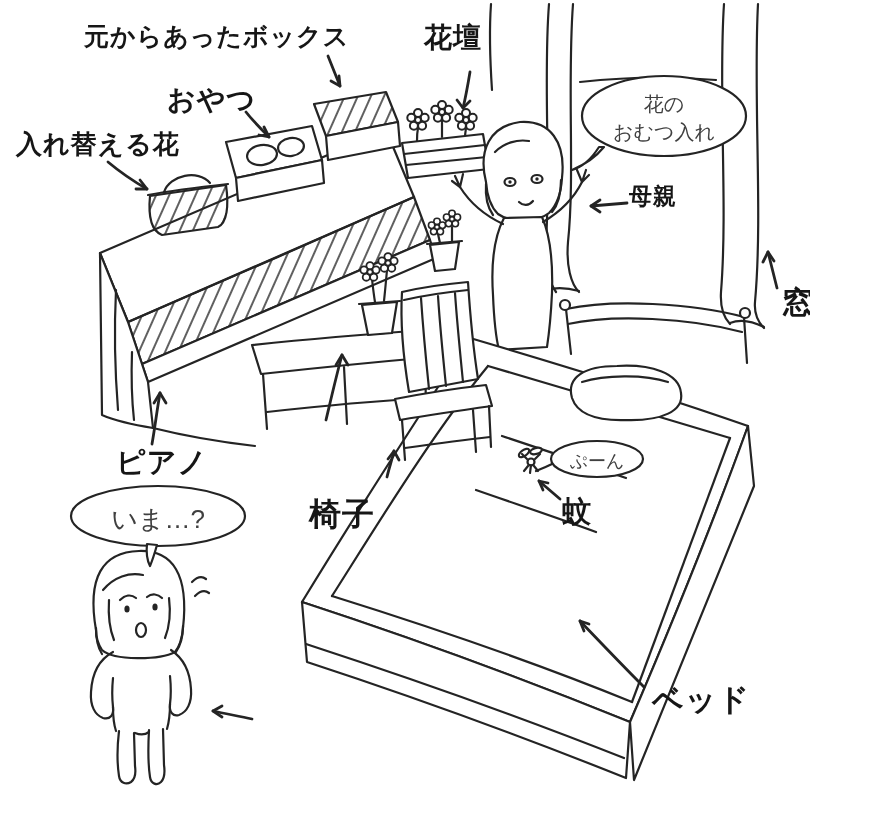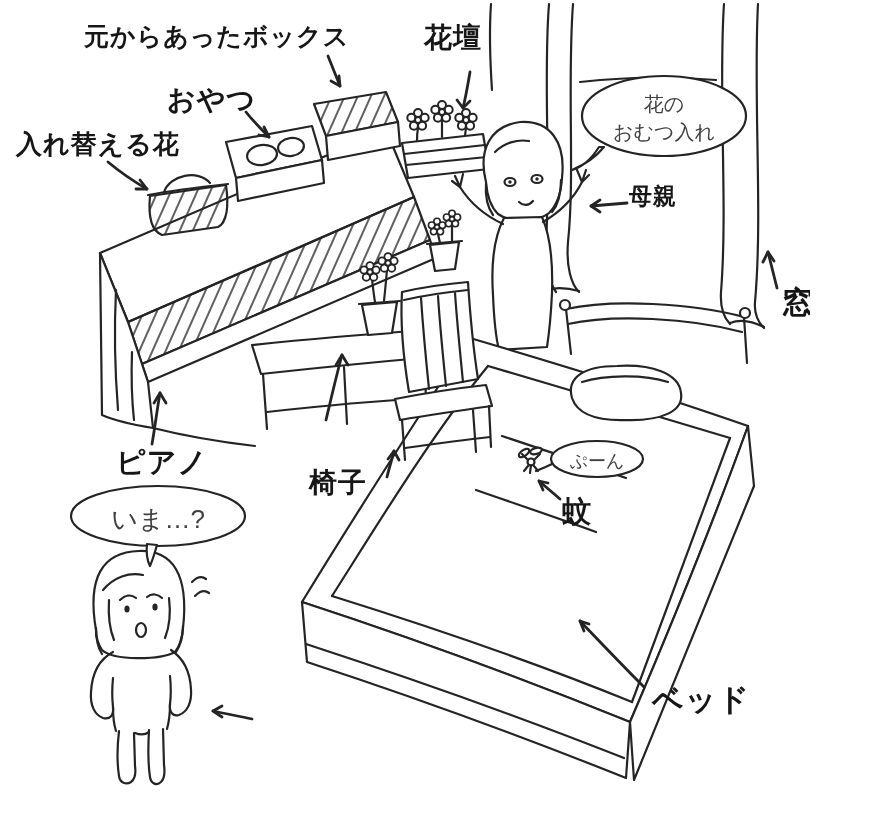--- a/index.html
+++ b/index.html
@@ -260,21 +260,21 @@
     </g>
   </svg>
 
   <div class="label" style="left:84px;top:24px;font-size:25px">元からあったボックス</div>
   <div class="label" style="left:424px;top:24px;font-size:28px">花壇</div>
   <div class="label" style="left:167px;top:86px;font-size:28px">おやつ</div>
   <div class="label" style="left:16px;top:131px;font-size:26px">入れ替える花</div>
   <div class="label" style="left:629px;top:185px;font-size:23px">母親</div>
   <div class="label" style="left:782px;top:287px;font-size:31px">窓</div>
   <div class="label" style="left:116px;top:448px;font-size:29px">ピアノ</div>
-  <div class="label" style="left:309px;top:469px;font-size:28px">椅子</div>
+  <div class="label" style="left:309px;top:498px;font-size:32px">椅子</div>
   <div class="label" style="left:562px;top:497px;font-size:29px">蚊</div>
   <div class="label" style="left:652px;top:684px;font-size:31px">ベッド</div>
 
   <div class="bubble-label" style="left:584px;top:90px;width:160px;font-size:20px">
     <span style="display:block">花の</span>
     <span style="display:block">おむつ入れ</span>
   </div>
   <div class="bubble-label" style="left:78px;top:501px;width:160px;font-size:26px">いま…?</div>
   <div class="bubble-label" style="left:554px;top:449px;width:86px;font-size:18px">ぷーん</div>
 

